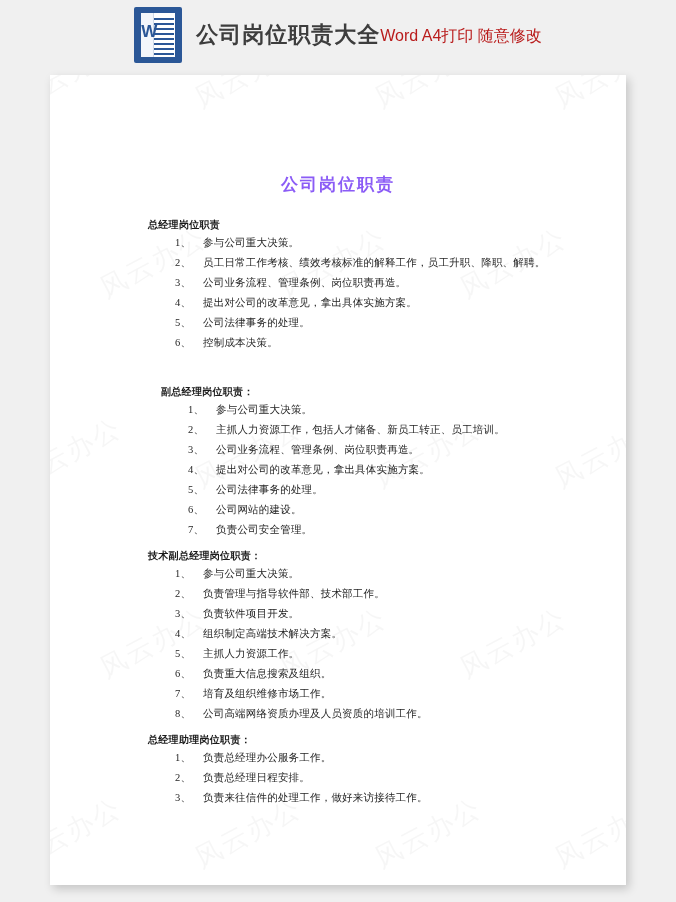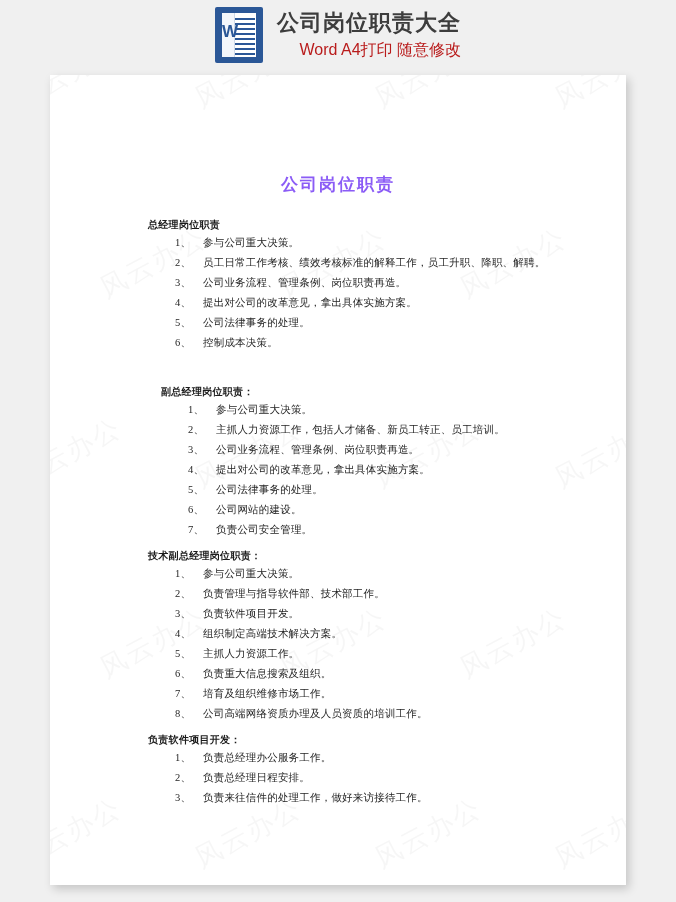--- a/index.html
+++ b/index.html
@@ -67,21 +67,21 @@
     gap: 3px;
   }
   .word-icon .lines i {
     display: block;
     height: 2px;
     background: #2b5797;
   }
 
   .banner-text {
     display: flex;
-    flex-direction: column;
+    flex-direction: row;
     justify-content: center;
     text-align: right;
   }
   .banner-title {
     font-size: 22px;
     font-weight: bold;
     color: #3d3d3d;
     letter-spacing: 1px;
     line-height: 26px;
     white-space: nowrap;
@@ -327,21 +327,21 @@
               <span class="num">7、</span>
               <span class="txt">培育及组织维修市场工作。</span>
             </li>
             <li>
               <span class="num">8、</span>
               <span class="txt">公司高端网络资质办理及人员资质的培训工作。</span>
             </li>
           </ol>
         </div>
         <div class="section sec-gap-4">
-          <div class="section-title">负责软件项目开发：</div>
+          <div class="section-title">总经理助理岗位职责：</div>
           <ol class="items">
             <li>
               <span class="num">1、</span>
               <span class="txt">负责总经理办公服务工作。</span>
             </li>
             <li>
               <span class="num">2、</span>
               <span class="txt">负责总经理日程安排。</span>
             </li>
             <li>

